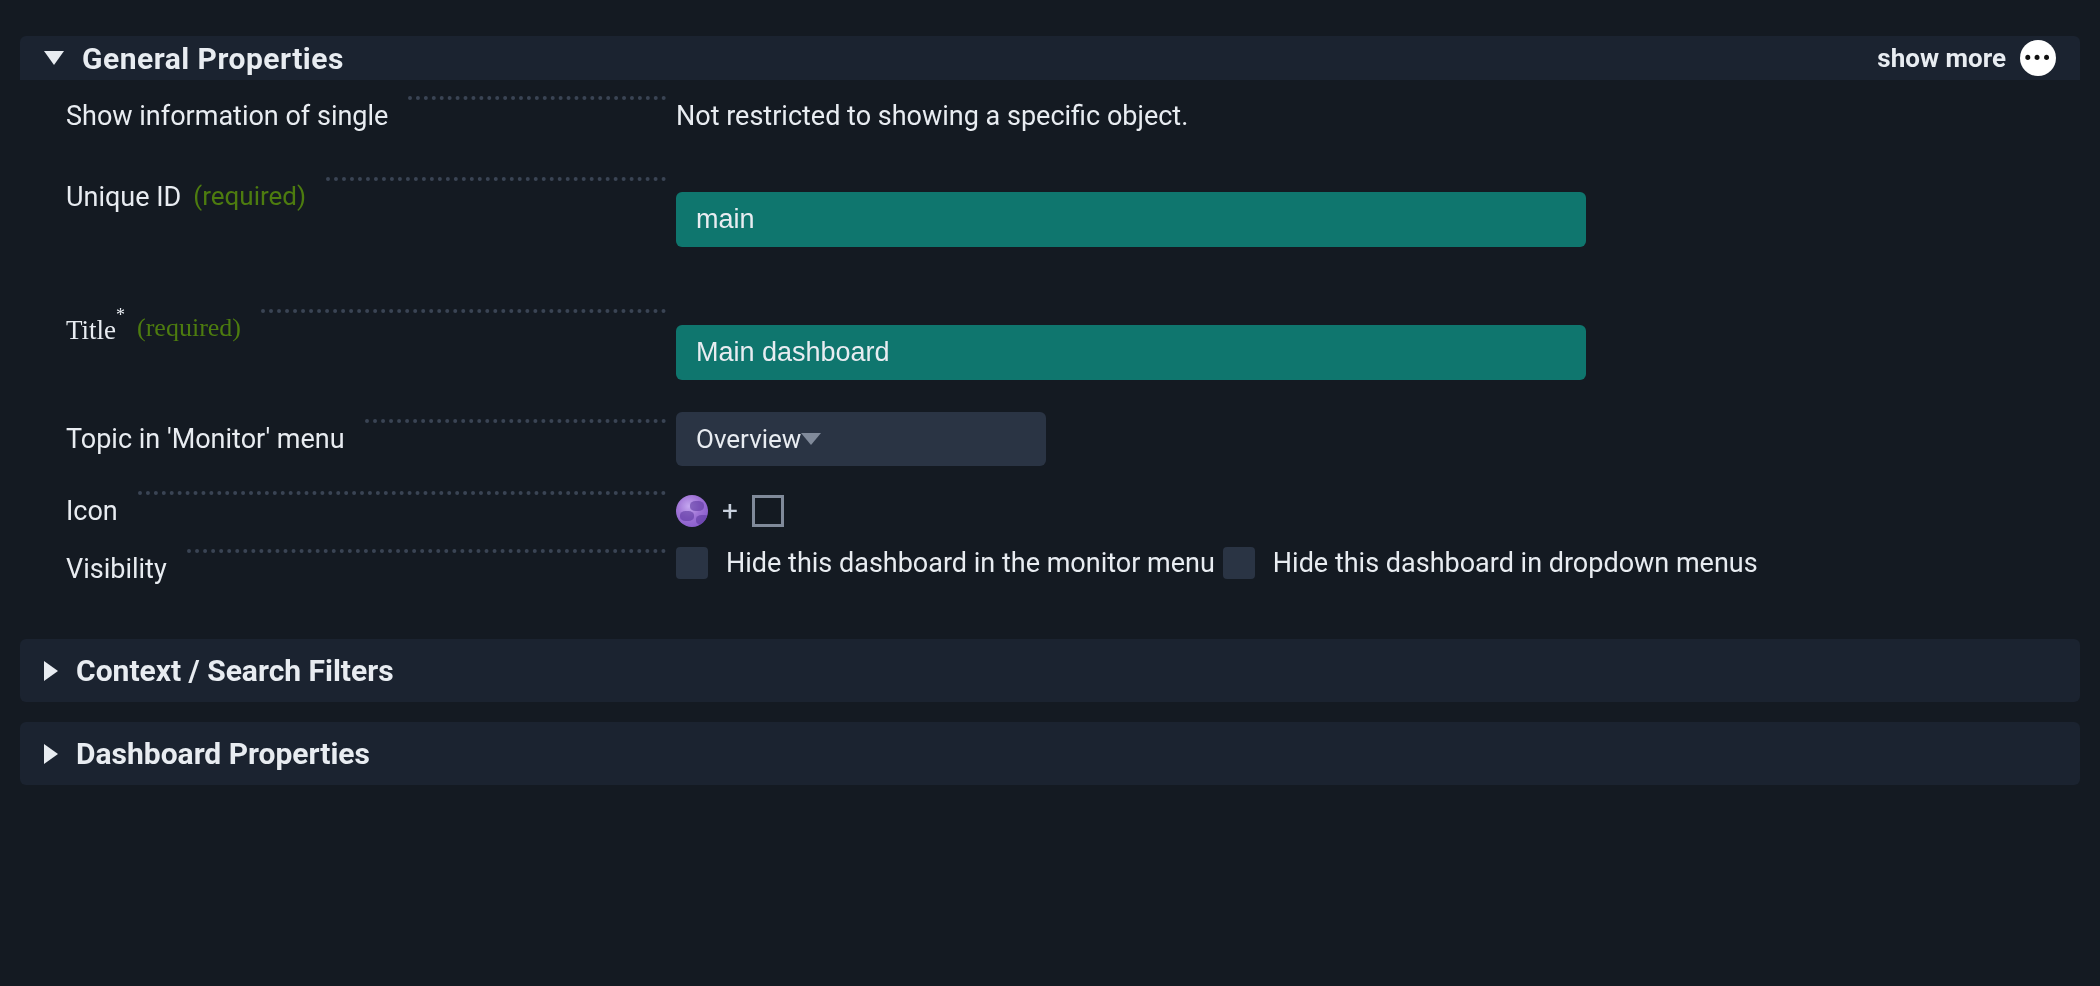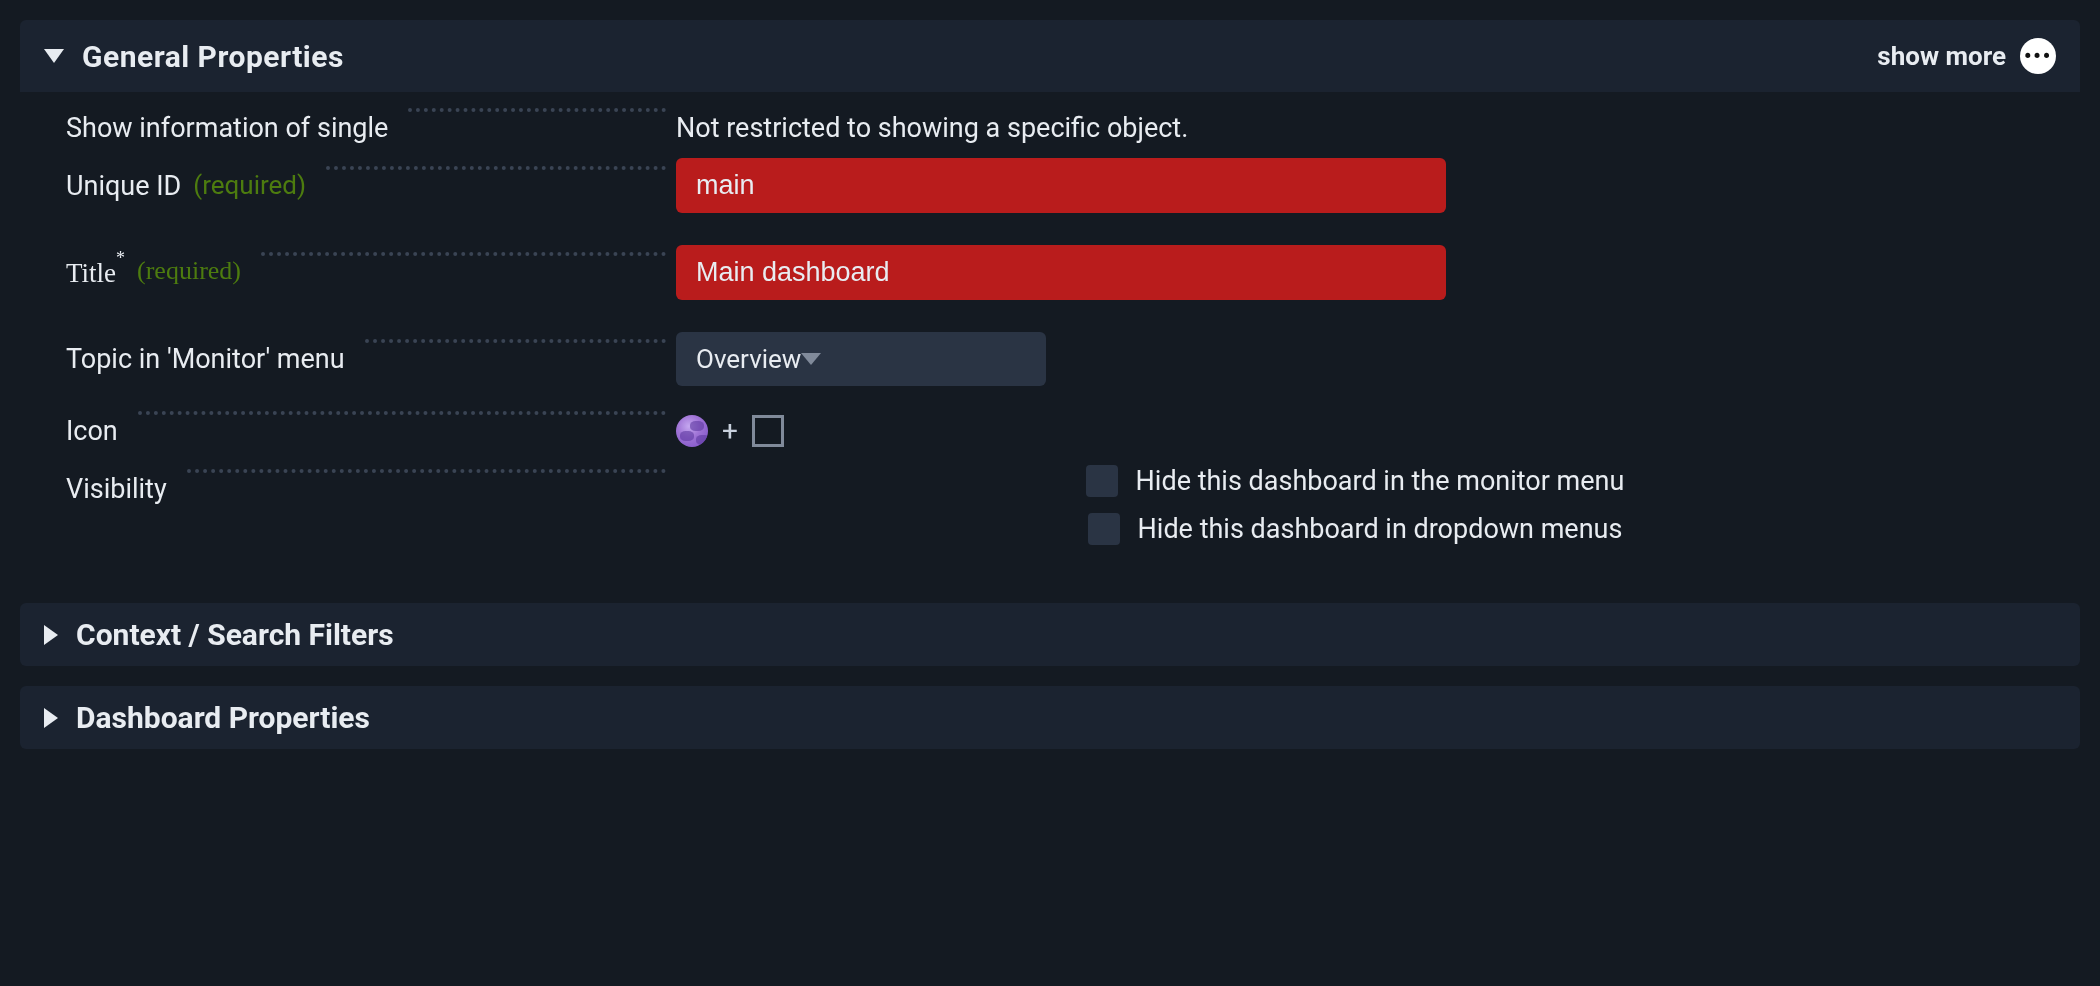--- a/index.html
+++ b/index.html
@@ -12,23 +12,24 @@
     width: 2100px;
   }
   .panel {
     background: #1b2330;
     border-radius: 6px;
     margin-bottom: 20px;
   }
   .panel-header {
     display: flex;
     align-items: center;
-    padding: 18px 24px;
+    padding: 4px 24px;
     cursor: pointer;
     gap: 18px;
+    margin-top: 16px;
   }
   .panel-header .title {
     font-weight: 700;
     font-size: 30px;
     letter-spacing: 0.5px;
   }
   .panel-header .spacer { flex: 1; }
   .show-more {
     display: flex;
     align-items: center;
@@ -83,28 +84,29 @@
     flex: 1;
     border-bottom: 4px dotted #3a4454;
     height: 0;
     margin-left: 8px;
     position: relative;
     top: -4px;
   }
   .form-label.tall { align-self: start; padding-top: 12px; }
   .static-text { font-size: 27px; color: #e8ecf1; }
   .text-input {
-    background: #b91c1c;
+    background: #0f766e;
     border: none;
     border-radius: 6px;
     color: #e8ecf1;
     font-size: 27px;
     padding: 12px 20px;
-    width: 770px;
+    width: 910px;
     outline: none;
+    margin-top: 46px;
   }
   .select-wrap {
     background: #2a3444;
     border-radius: 6px;
     width: 370px;
     padding: 12px 20px;
     display: flex;
     align-items: center;
     justify-content: flex-start;
     cursor: pointer;
@@ -147,21 +149,21 @@
     align-items: center;
     gap: 18px;
     padding: 4px 0;
   }
   .check-box {
     width: 32px; height: 32px;
     background: #2a3444;
     border-radius: 4px;
   }
   .check-label { font-size: 27px; }
-  .vis-group { display: flex; flex-direction: column; gap: 8px; align-items: center; }
+  .vis-group { display: flex; flex-direction: row; gap: 8px; }
   sup.ast { font-size: 18px; position: relative; top: -8px; }
   .collapsed-header {
     background: #1b2330;
     border-radius: 6px;
     padding: 14px 24px;
     display: flex;
     align-items: center;
     gap: 18px;
     margin-bottom: 20px;
     cursor: pointer;

